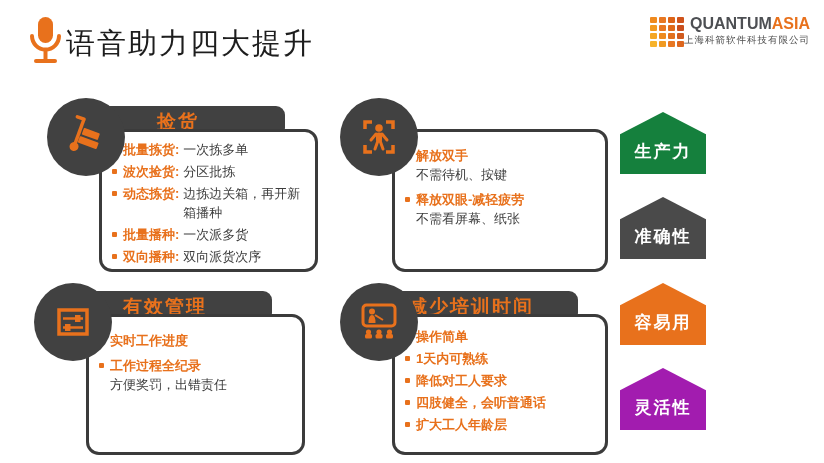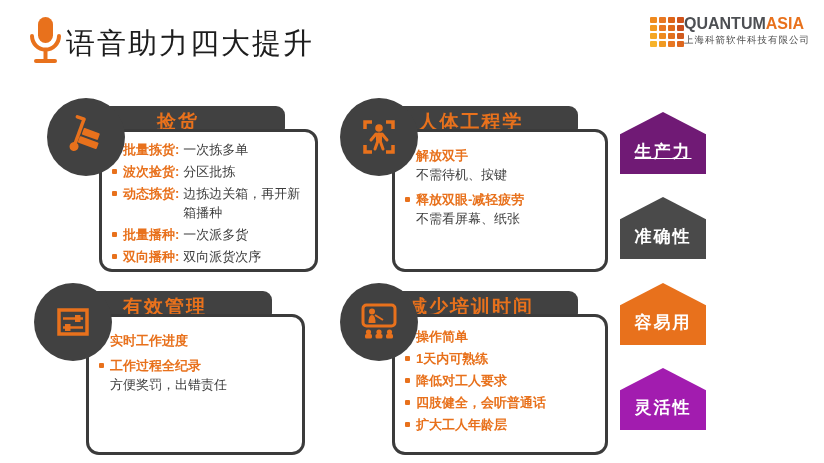--- a/index.html
+++ b/index.html
@@ -10,21 +10,21 @@
     font-family:"Liberation Sans","DejaVu Sans",sans-serif;
     overflow:hidden;
   }
   
   .mic-wrap { position:absolute; left:24px; top:14px; width:42px; height:54px; }
   .page-title {
     position:absolute; left:66px; top:24px;
     font-size:29px; font-weight:normal; color:#1d1d1d; letter-spacing:2px;
   }
   
-  .logo { position:absolute; right:14px; top:15px; display:flex; align-items:flex-start; }
+  .logo { position:absolute; right:14px; top:15px; display:flex; align-items:flex-start;text-align:right; }
   .logo-grid { display:grid; grid-template-columns:repeat(4,7px); gap:2px; margin-top:2px; }
   .logo-grid span { width:7px; height:6px; border-radius:1px; display:block; }
   .logo-grid span:nth-child(1){background:#ef8a1e}.logo-grid span:nth-child(2){background:#e87722}
   .logo-grid span:nth-child(3){background:#dd6317}.logo-grid span:nth-child(4){background:#cf531b}
   .logo-grid span:nth-child(5){background:#f29a20}.logo-grid span:nth-child(6){background:#e87722}
   .logo-grid span:nth-child(7){background:#e06a1a}.logo-grid span:nth-child(8){background:#c94f1d}
   .logo-grid span:nth-child(9){background:#f5a623}.logo-grid span:nth-child(10){background:#ee8a1f}
   .logo-grid span:nth-child(11){background:#e2701e}.logo-grid span:nth-child(12){background:#d05a1e}
   .logo-grid span:nth-child(13){background:#f7b32b}.logo-grid span:nth-child(14){background:#f09a22}
   .logo-grid span:nth-child(15){background:#e87722}.logo-grid span:nth-child(16){background:#dd661e}
@@ -148,23 +148,20 @@
         <line x1="14" y1="6" x2="14" y2="33" stroke-width="3.5"></line>
         <circle cx="14" cy="35" r="4.5" stroke="none"></circle>
         <rect x="17" y="14" width="17" height="7" rx="1" stroke="none"></rect>
         <rect x="16" y="23" width="20" height="7" rx="1" stroke="none"></rect>
       </g>
     </svg>
   </div>
 </div>
 
 <div class="card" id="card-1">
-  <div class="card-bar">
-    <span>人体工程学</span>
-  </div>
   <div class="card-body roomy pad-top">
     <div class="bullet">
       <span class="dot"></span>
       <span class="content">
         <span class="term">解放双手</span>
         <span class="sub">不需待机、按键</span>
       </span>
     </div>
     <div class="bullet">
       <span class="dot"></span>
@@ -255,16 +252,16 @@
           <rect x="9" y="35" width="7" height="4.5" rx="1.5"></rect>
         <circle cx="23" cy="33" r="2.6"></circle>
           <rect x="19.5" y="35" width="7" height="4.5" rx="1.5"></rect>
         <circle cx="33.5" cy="33" r="2.6"></circle>
           <rect x="30" y="35" width="7" height="4.5" rx="1.5"></rect>
       </g>
     </svg>
   </div>
 </div>
 
-<div class="benefit" id="benefit-0" style="background: #701a75; text-decoration: underline;">生产力</div>
+<div class="benefit" id="benefit-0" style="background: #15803d;">生产力</div>
 <div class="benefit" id="benefit-1" style="background: rgb(74, 74, 74);">准确性</div>
 <div class="benefit" id="benefit-2" style="background: rgb(232, 113, 28);">容易用</div>
 <div class="benefit" id="benefit-3" style="background: #a21caf;">灵活性</div>
 
 </body></html>

